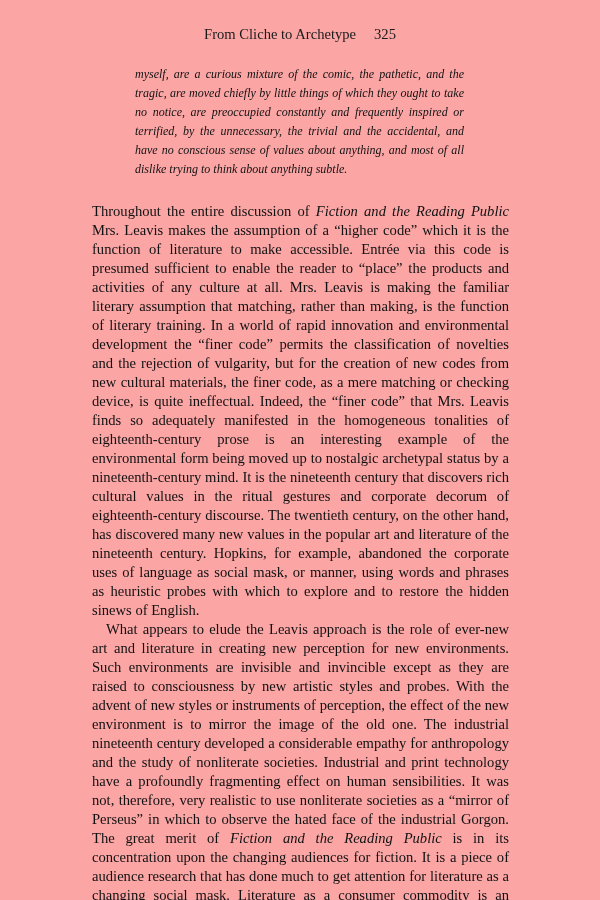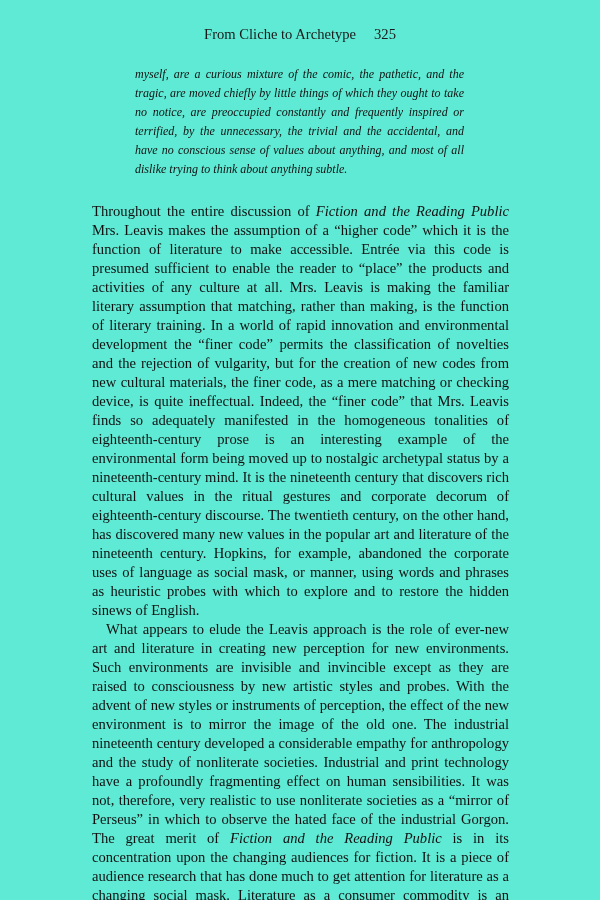--- a/index.html
+++ b/index.html
@@ -1,19 +1,19 @@
 <!DOCTYPE html>
 <html><head>
 <meta charset="utf-8">
 <style>
   html, body { margin: 0; padding: 0; background: #ffffff; }
   body { width: 600px; height: 900px; overflow: hidden; position: relative; }
   .page {
     position: absolute; left: 0; top: 0; width: 600px; height: 900px;
-    background: #5eead4; color: #111111;
+    background: #fca5a5; color: #111111;
     font-family: "Liberation Serif", "DejaVu Serif", serif;
   }
   .running-head {
     position: absolute; top: 26px; left: 0; width: 600px;
     text-align: center; font-size: 14.6px; color: #1a1a1a;
     white-space: pre;
   }
   .running-head .title { display: inline-block; }
   .running-head .pageno { display: inline-block; margin-left: 18px; }
   .block-quote {

